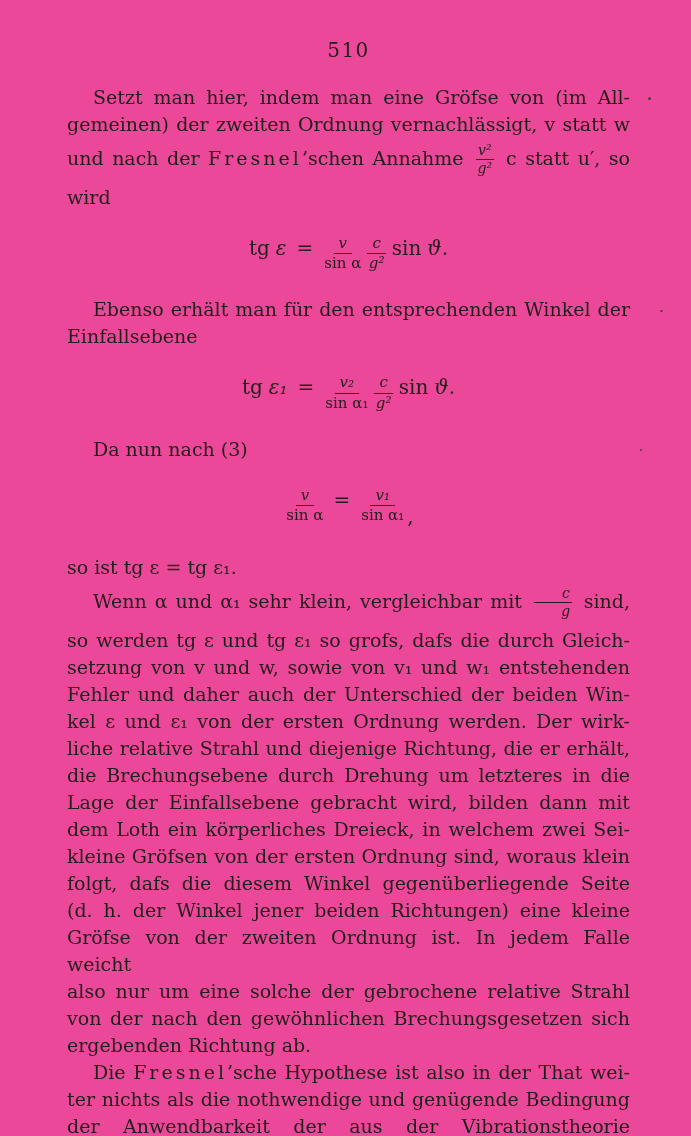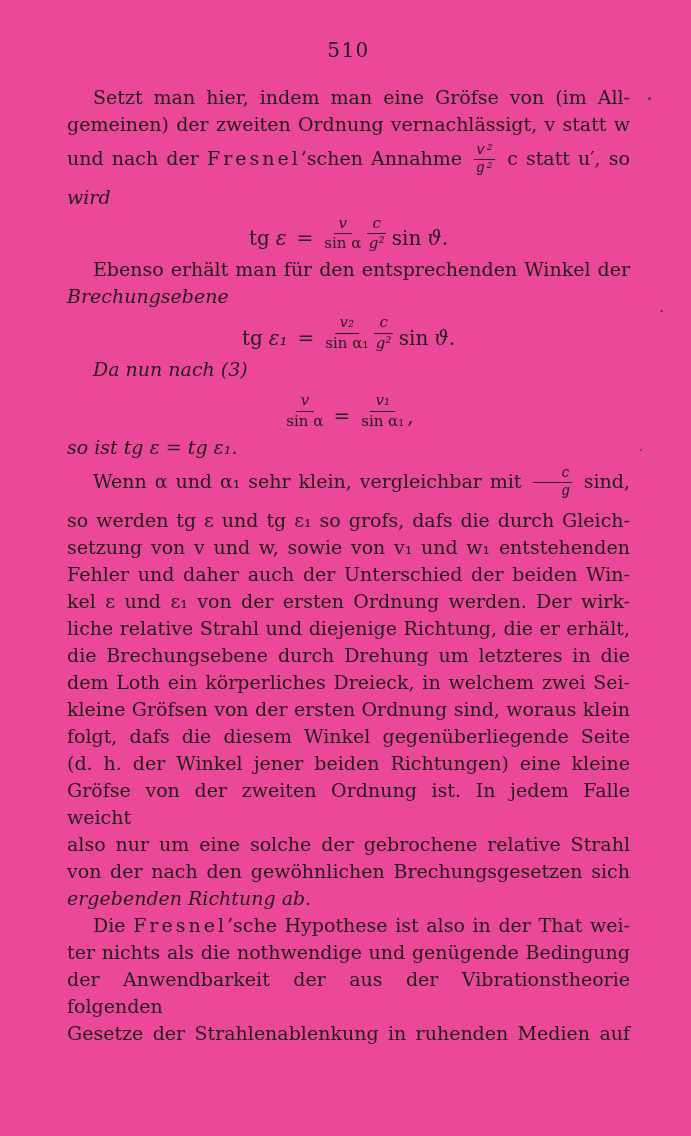--- a/index.html
+++ b/index.html
@@ -26,44 +26,43 @@
     top: 84px;
     left: 67px;
     width: 563px;
     font-size: 19px;
     line-height: 27px;
   }
   .line {
     text-align: justify;
     text-align-last: justify;
   }
-  .line.last { text-align-last: left; font-style: italic; }
+  .line.last { text-align-last: left; }
   .line.indent { text-indent: 26px; }
   .fline { padding: 5px 0 7px 0; }
   .sperr { letter-spacing: 3px; }
   .it { font-style: italic; }
   
   .ifrac {
     display: inline-flex;
     flex-direction: column;
     align-items: center;
     vertical-align: middle;
     font-size: 14px;
     line-height: 1.1;
     margin: 0 4px;
-    font-family: Liberation Mono, monospace;
   }
   .ifrac .fnum { border-bottom: 1.2px solid currentColor; padding: 0 2px 1px; }
   .ifrac .fden { padding-top: 1px; }
   
   .formula {
     display: flex;
     justify-content: center;
-    align-items: flex-end;
-    margin: 4px 0;
+    align-items: flex-start;
+    margin: 24px 0;
     font-size: 20px;
   }
   .formula > span { margin: 0 3px; }
   .formula .eq { margin: 0 7px; letter-spacing: 1px; }
   .frac {
     display: inline-flex;
     flex-direction: column;
     align-items: center;
     font-size: 15px;
     line-height: 1.15;
@@ -104,21 +103,21 @@
         </span>
       <span class="frac">
           <span class="fnum it">c</span>
           <span class="fden it">g²</span>
         </span>
       <span>sin</span>
       <span class="it">ϑ.</span>
     </div>
 
     <div class="line indent">Ebenso erhält man für den entsprechenden Winkel der</div>
-    <div class="line last">Brechungsebene</div>
+    <div class="line last">Einfallsebene</div>
 
     <div class="formula">
       <span>tg</span>
       <span class="it">ε₁</span>
       <span class="eq">=</span>
       <span class="frac">
           <span class="fnum it">v₂</span>
           <span class="fden">sin α₁</span>
         </span>
       <span class="frac">
@@ -149,20 +148,21 @@
     <div class="line fline indent"><span>Wenn α und α₁ sehr klein, vergleichbar mit </span><span class="ifrac">
           <span class="fnum it">c</span>
           <span class="fden it">g</span>
         </span><span> sind,</span></div>
     <div class="line">so werden tg ε und tg ε₁ so grofs, dafs die durch Gleich-</div>
     <div class="line">setzung von v und w, sowie von v₁ und w₁ entstehenden</div>
     <div class="line">Fehler und daher auch der Unterschied der beiden Win-</div>
     <div class="line">kel ε und ε₁ von der ersten Ordnung werden.  Der wirk-</div>
     <div class="line">liche relative Strahl und diejenige Richtung, die er erhält,</div>
     <div class="line">die Brechungsebene durch Drehung um letzteres in die</div>
+    <div class="line">Lage der Einfallsebene gebracht wird, bilden dann mit</div>
     <div class="line">dem Loth ein körperliches Dreieck, in welchem zwei Sei-</div>
     <div class="line">kleine Gröfsen von der ersten Ordnung sind, woraus klein</div>
     <div class="line">folgt, dafs die diesem Winkel gegenüberliegende Seite</div>
     <div class="line">(d. h. der Winkel jener beiden Richtungen) eine kleine</div>
     <div class="line">Gröfse von der zweiten Ordnung ist.  In jedem Falle weicht</div>
     <div class="line">also nur um eine solche der gebrochene relative Strahl</div>
     <div class="line">von der nach den gewöhnlichen Brechungsgesetzen sich</div>
     <div class="line last">ergebenden Richtung ab.</div>
 
     <div class="line indent"><span>Die </span><span class="sperr">Fresnel</span><span>’sche Hypothese ist also in der That wei-</span></div>

